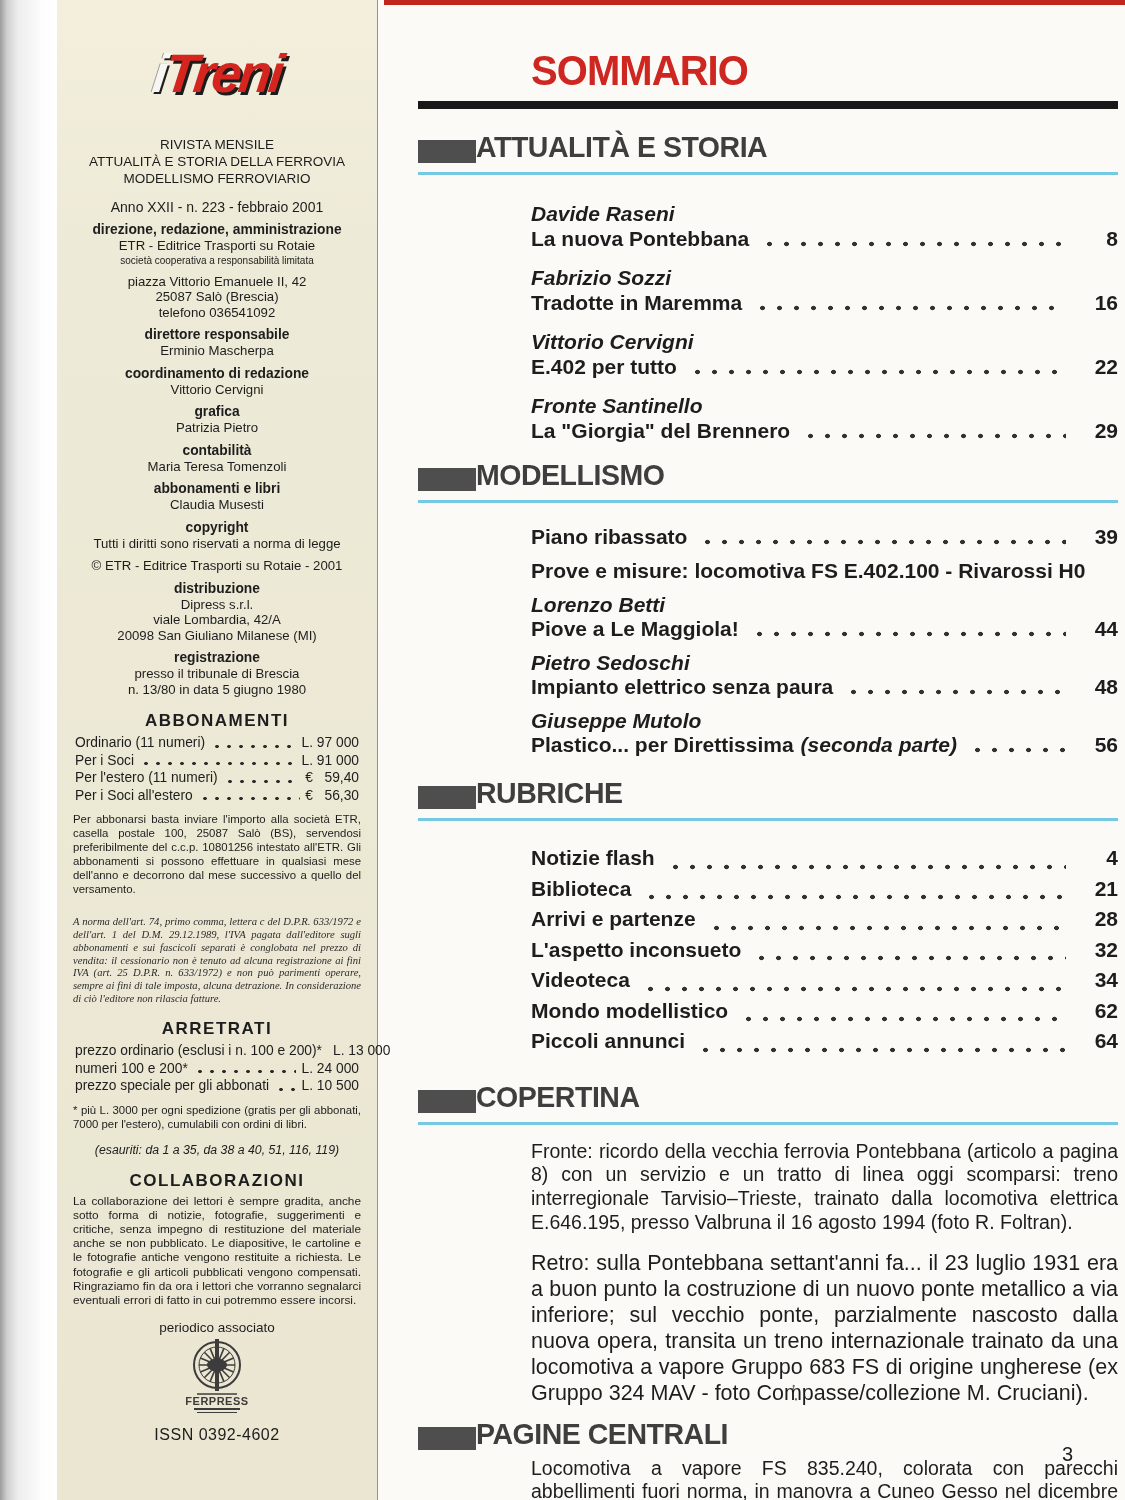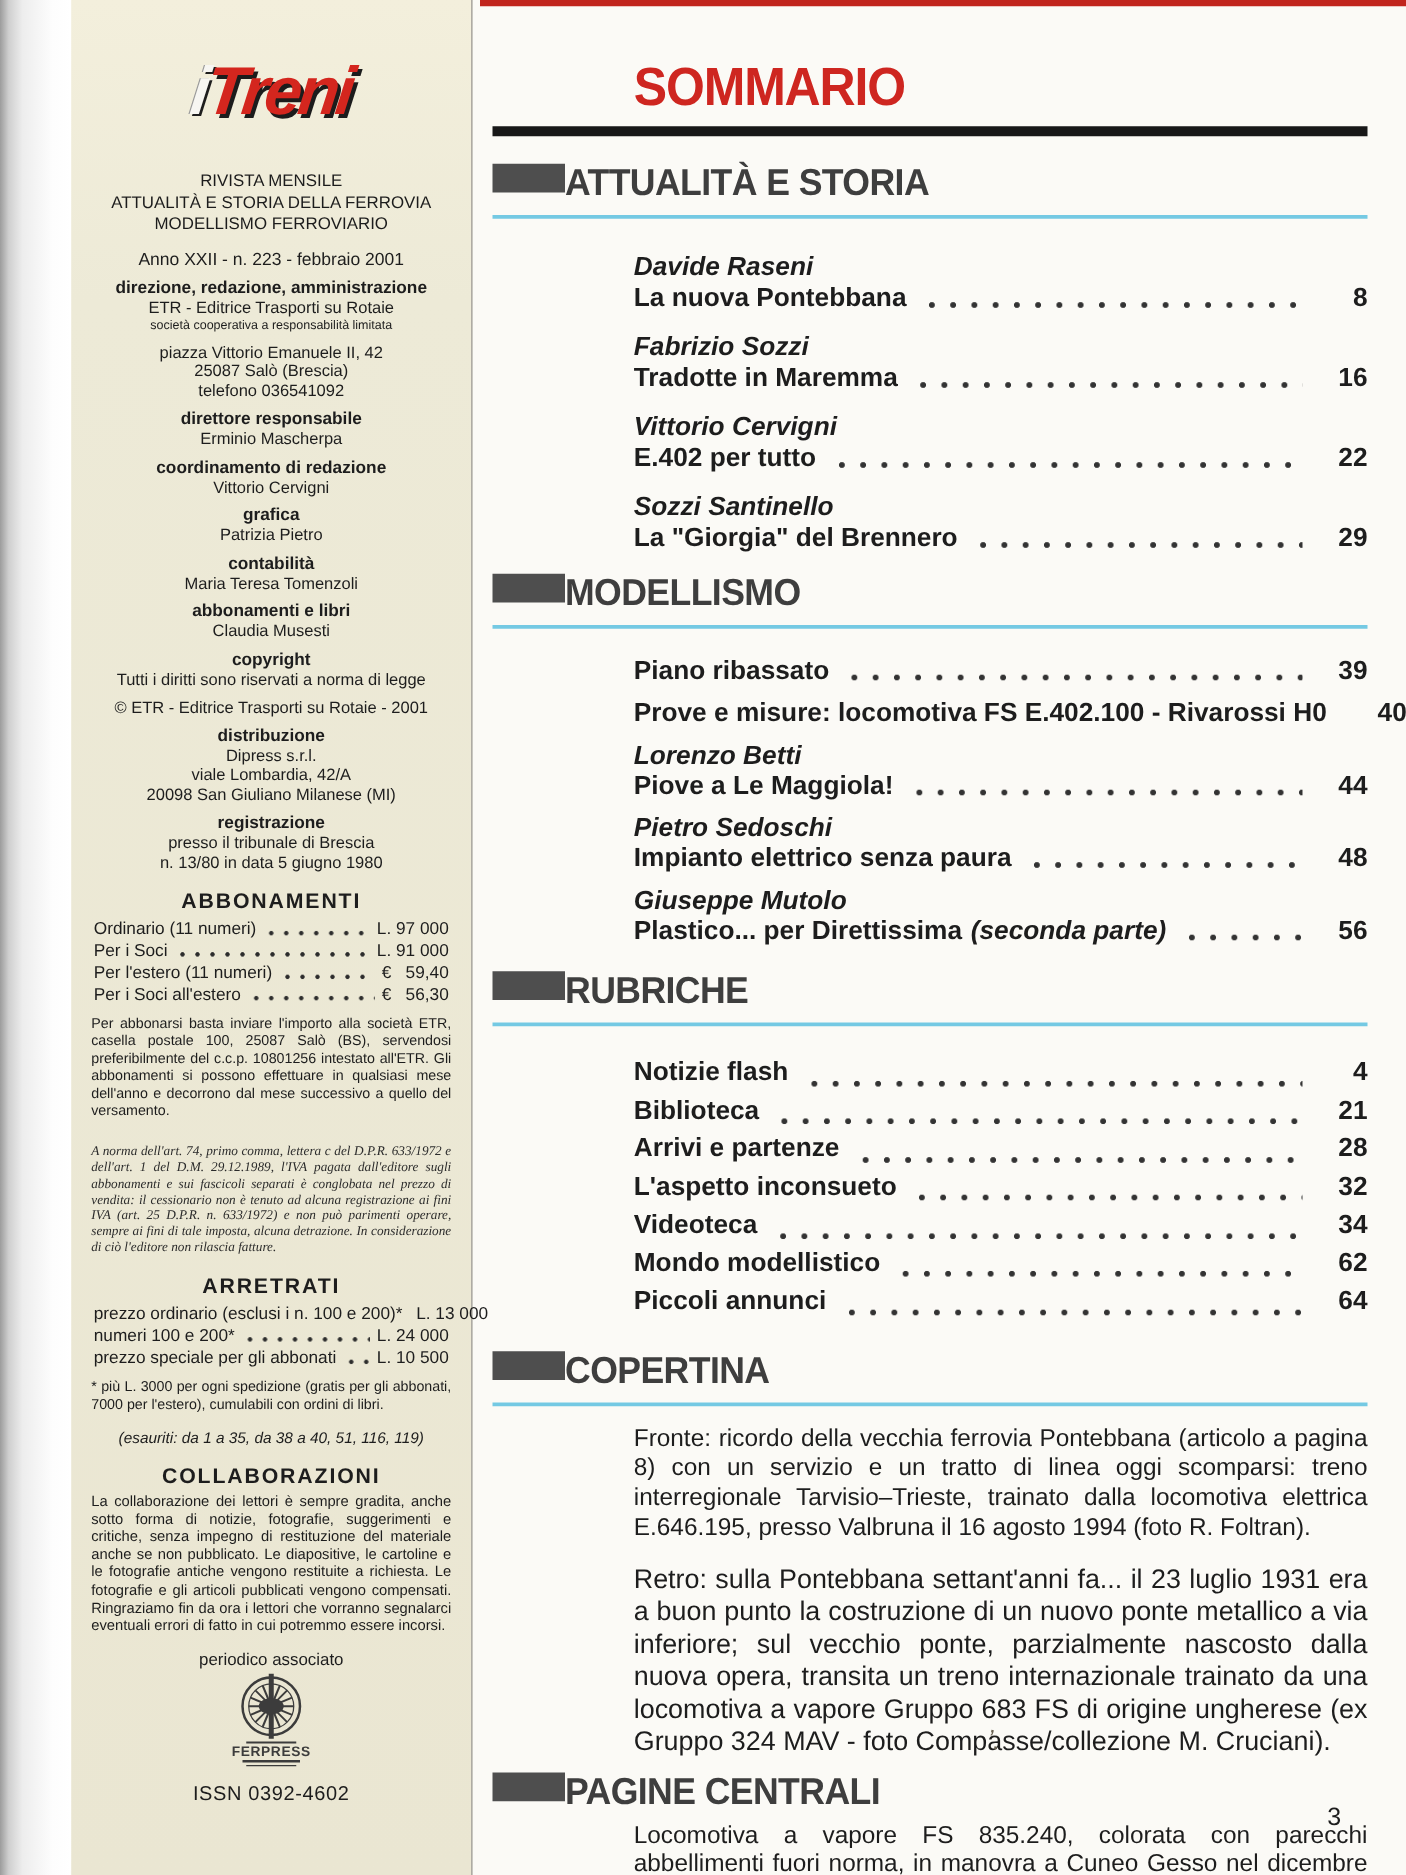--- a/index.html
+++ b/index.html
@@ -42,26 +42,26 @@
   .side-note{margin:9px 4px 0;font-size:11.4px;line-height:13.9px;text-align:justify;}
   .side-legal{margin:20px 4px 0;font-size:10.6px;line-height:12.7px;text-align:justify;
     font-style:italic;color:#2b2b2b;font-family:Liberation Serif, serif;}
   .esauriti{margin-top:11px;font-size:12.3px;font-style:italic;}
   .collab-text{margin:3px 4px 0;font-size:11.8px;line-height:14.2px;text-align:justify;}
   .associato{margin-top:13px;font-size:13.5px;}
   .ferpress-wrap{margin-top:3px;}
   .issn{margin-top:6px;font-size:16px;letter-spacing:.5px;}
 
   
-  .main{position:absolute;left:394px;top:0;width:700px;height:1500px;}
+  .main{position:absolute;left:418px;top:0;width:700px;height:1500px;}
   .sommario{margin:48px 0 0 113px;font-size:43px;line-height:44px;font-weight:bold;color:#ce2620;
     letter-spacing:-1px;transform:scaleX(.93);transform-origin:left bottom;}
   .black-bar{margin-top:9px;height:8px;background:#181818;}
   .toc-section{margin-top:22px;}
-  .sec-head{display:flex;align-items:flex-start;}
+  .sec-head{display:flex;align-items:flex-end;}
   .bullet{flex:none;width:58px;height:23px;background:#4e4e4e;}
   .sec-title{margin-left:55px;font-size:30px;line-height:32px;font-weight:bold;color:#3e3e3e;
     letter-spacing:-.5px;white-space:nowrap;transform:scaleX(.95);transform-origin:left center;}
   .rule{height:3px;background:#74c9e3;margin-top:9px;}
   .entries{margin:26px 0 0 113px;font-weight:bold;}
   .entry{margin-bottom:14px;}
   .author{font-style:italic;font-size:21px;line-height:25px;}
   .t-row{display:flex;align-items:baseline;font-size:21px;line-height:25px;}
   .t-title{white-space:nowrap;}
   .t-italic{font-style:italic;margin-left:7px;white-space:nowrap;}
@@ -260,21 +260,21 @@
           </div>
           <div class="entry">
             <div class="author">Vittorio Cervigni</div>
             <div class="t-row">
               <span class="t-title">E.402 per tutto</span>
               <span class="dots"></span>
               <span class="pageno">22</span>
             </div>
           </div>
           <div class="entry">
-            <div class="author">Sozzi Santinello</div>
+            <div class="author">Fronte Santinello</div>
             <div class="t-row">
               <span class="t-title">La "Giorgia" del Brennero</span>
               <span class="dots"></span>
               <span class="pageno">29</span>
             </div>
           </div>
         </div>
       </section>
       <section class="toc-section sec-modellismo">
         <div class="sec-head">

